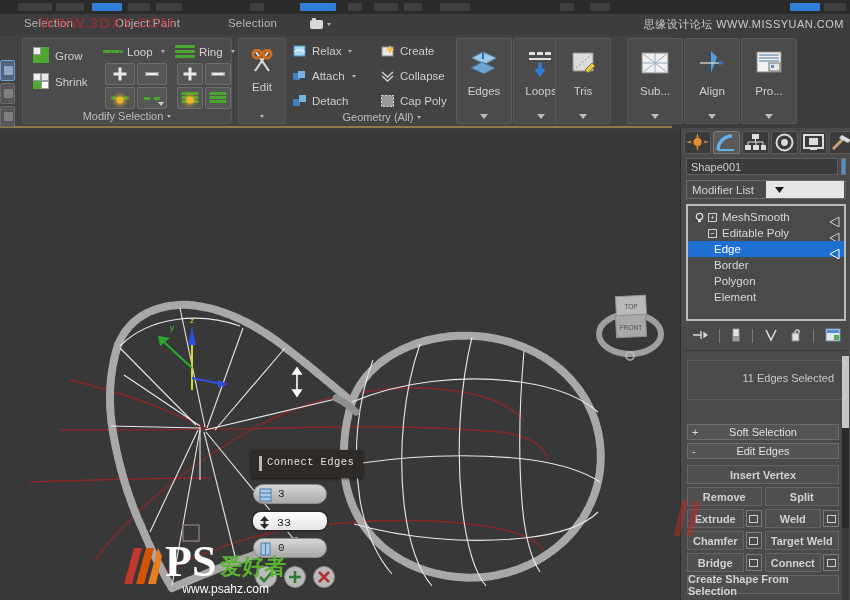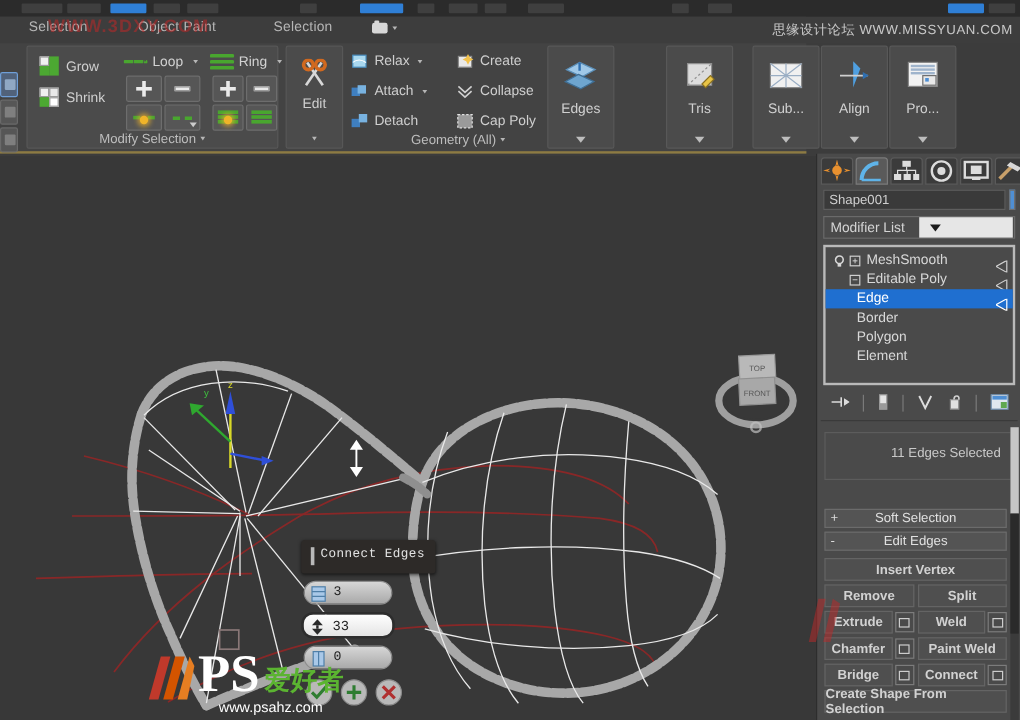--- a/index.html
+++ b/index.html
@@ -452,20 +452,33 @@
           <svg width="30" height="30" viewBox="0 0 30 30">
             <polygon points="14,3 27,9 16,15 3,9" fill="#9fc8e8" stroke="#5b8fb8"></polygon>
             <polygon points="13,13 26,19 15,25 2,19" fill="#6ea5cf" stroke="#3f6f96"></polygon>
             <path d="M14 3 L14 10" stroke="#2f6fb0" stroke-width="2"></path>
           </svg>
         </div>
         <div class="blbl">Edges</div>
         <div class="bcar"></div>
       </div>
 
+      <div class="bigbtn" style="left:513px;">
+        <div class="bico">
+          <svg width="30" height="30" viewBox="0 0 30 30">
+            <rect x="3" y="3" width="6" height="3" fill="#e0e0e0"></rect>
+              <rect x="11" y="3" width="6" height="3" fill="#e0e0e0"></rect>
+              <rect x="19" y="3" width="6" height="3" fill="#e0e0e0"></rect>
+            <rect x="3" y="9" width="22" height="2" fill="#e0e0e0"></rect>
+            <path d="M14 14 L14 22 M10 20 L14 25 L18 20" stroke="#2f7fd6" stroke-width="3.5" fill="none"></path>
+          </svg>
+        </div>
+        <div class="blbl">Loops</div>
+        <div class="bcar"></div>
+      </div>
 
       <div class="bigbtn" style="left:555px;">
         <div class="bico">
           <svg width="30" height="30" viewBox="0 0 30 30">
             <polygon points="5,4 25,4 25,22 5,22" fill="#dcdcdc" stroke="#8f8f8f"></polygon>
             <line x1="5" y1="22" x2="25" y2="4" stroke="#8f8f8f" stroke-dasharray="2 2"></line>
             <path d="M17 21 L24 14 L27 17 L20 24 z" fill="#e8c447" stroke="#8a7020"></path>
           </svg>
         </div>
         <div class="blbl">Tris</div>
@@ -849,21 +862,21 @@
     </div>
 
     <div class="btnrow" style="top:403px;">
       <div class="pairwrap">
         <div class="pbtn">Chamfer</div>
         <div class="sqbtn">
             <i></i>
           </div>
       </div>
       <div class="pairwrap">
-        <div class="pbtn">Paint Weld</div>
+        <div class="pbtn">Target Weld</div>
       </div>
     </div>
 
     <div class="btnrow" style="top:425px;">
       <div class="pairwrap">
         <div class="pbtn">Bridge</div>
         <div class="sqbtn">
             <i></i>
           </div>
       </div>

